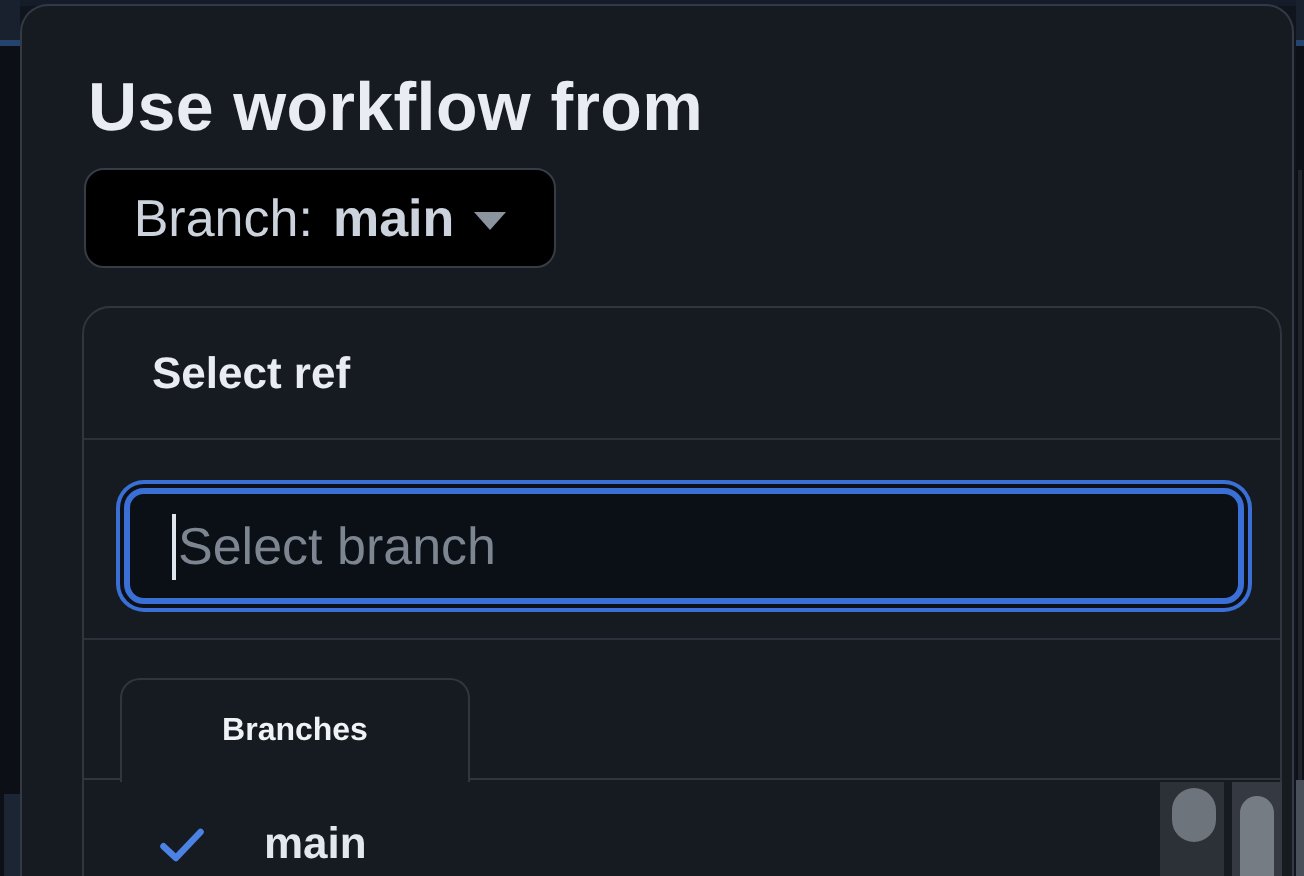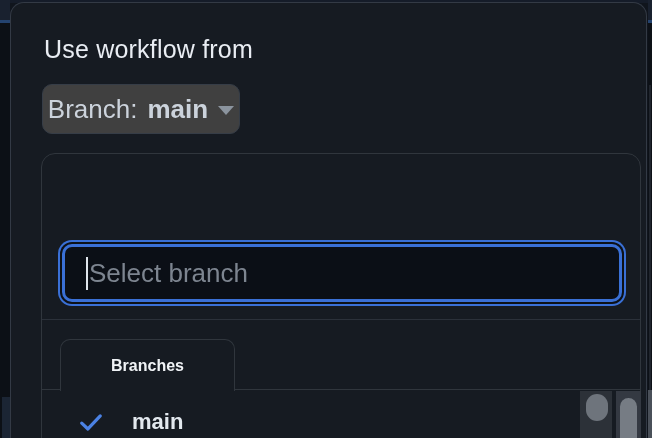--- a/index.html
+++ b/index.html
@@ -25,25 +25,25 @@
   .page-scrollbar-thumb{right:0;top:390px;width:4px;height:48px;background:#4a5059;}
 
   
   .modal{
     position:absolute;left:10px;top:2px;width:637px;height:440px;
     background:#161b22;border:1px solid #333a45;border-bottom:none;
     border-radius:14px 14px 0 0;
   }
   .modal-title{
     position:absolute;left:33px;top:32px;
-    font-size:25px;font-weight:normal;color:#e9edf3;letter-spacing:.2px;
+    font-size:34px;font-weight:bold;color:#e9edf3;letter-spacing:.2px;
   }
   .branch-btn{
-    position:absolute;left:31px;top:81px;width:198px;height:50px;
-    background:#404040;border:1px solid #363d47;border-radius:10px;
+    position:absolute;left:31px;top:81px;width:236px;height:50px;
+    background:#000000;border:1px solid #363d47;border-radius:10px;
     display:flex;align-items:center;justify-content:center;gap:10px;
     color:#ccd3dc;font-size:26px;font-family:inherit;cursor:pointer;padding:0;
   }
   .branch-btn .bold{font-weight:bold;}
   .caret{
     width:0;height:0;margin-top:3px;
     border-left:8px solid transparent;border-right:8px solid transparent;
     border-top:9px solid #8b949e;
   }
   
@@ -122,20 +122,23 @@
     <div class="modal-title">Use workflow from</div>
 
     <button class="branch-btn">
       <span>Branch:</span>
       <span class="bold">main</span>
       <span class="caret"></span>
     </button>
 
     <div class="panel">
 
+      <div class="panel-header">
+        <span>Select ref</span>
+      </div>
 
       <div class="search-section">
         <div class="search-input-wrap">
           <input type="text" placeholder="Select branch" style="">
           <div class="text-cursor"></div>
         </div>
       </div>
 
       <div class="tabs">
         <div class="tab-line"></div>

